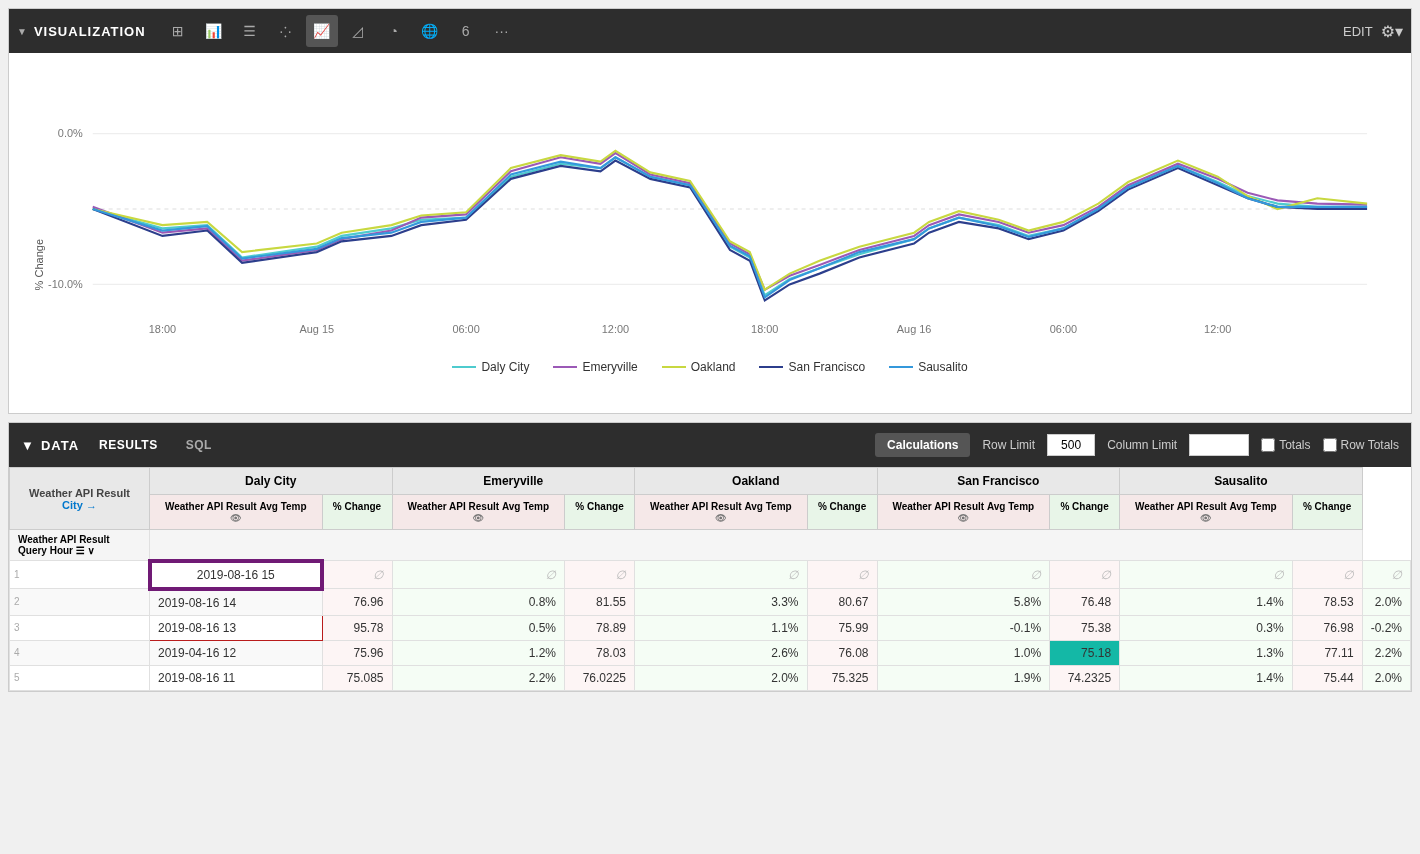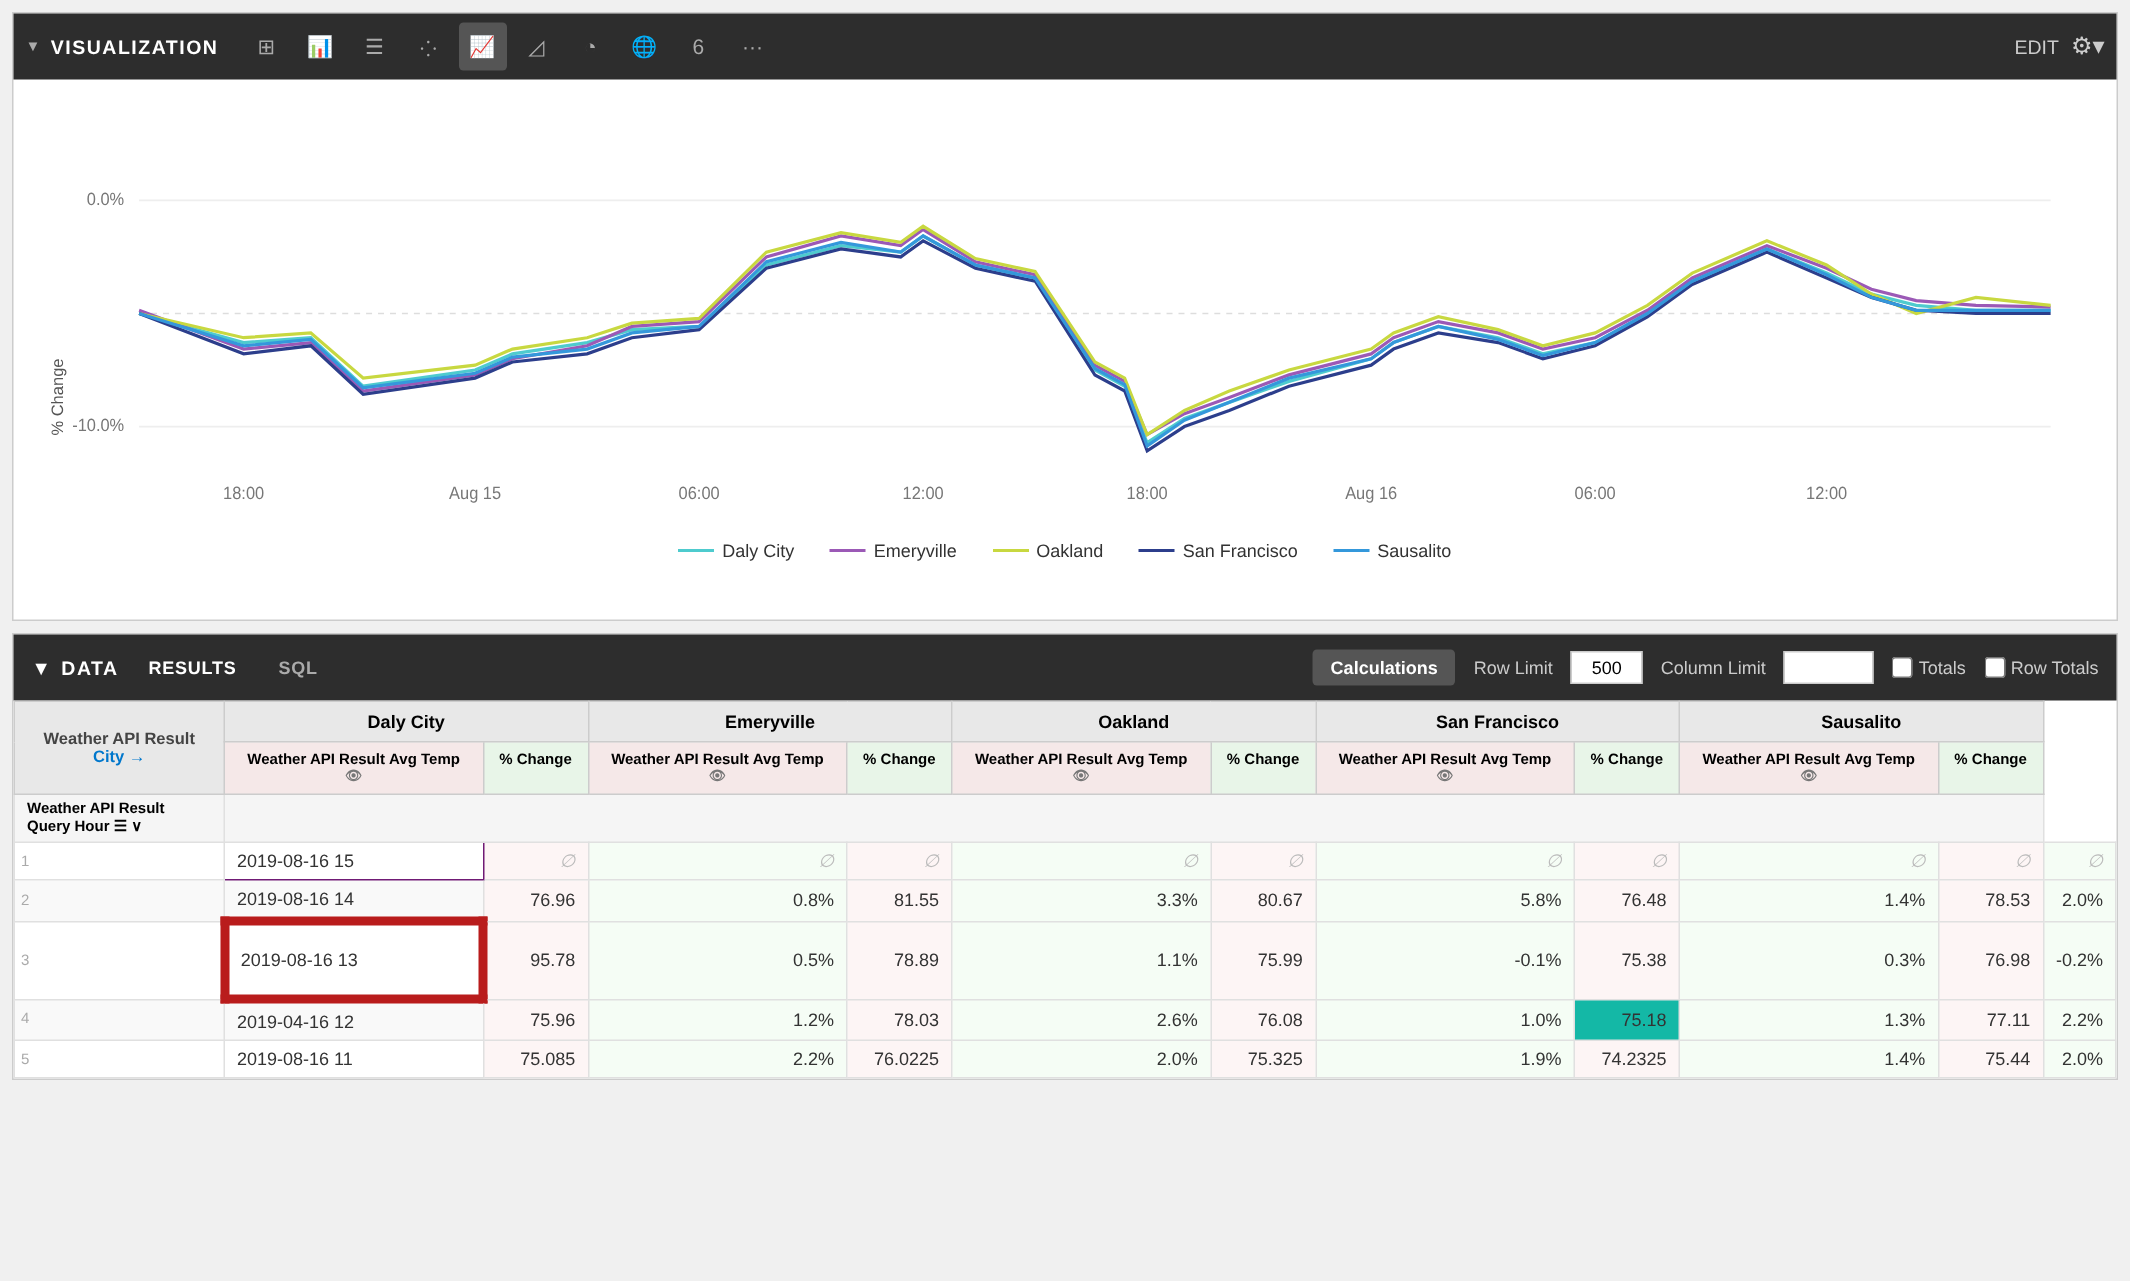--- a/index.html
+++ b/index.html
@@ -199,21 +199,21 @@
           <td style="padding:4px 8px; font-size:10px; font-weight:bold; border:1px solid #e0e0e0;">
             Weather API Result <strong>Query Hour</strong> <span style="cursor:pointer;">☰</span> <span style="cursor:pointer;">∨</span>
           </td>
           <td style="border:1px solid #e0e0e0;" colspan="10"></td>
         </tr>
       </thead>
       <tbody>
 
         <tr>
           <td style="border:1px solid #e0e0e0; padding:3px 4px; color:#aaa; font-size:10px; width:16px;">1</td>
-          <td class="date-cell" style="border:1px solid #701a75; padding:5px 8px;">2019-08-16 15</td>
+          <td class="date-cell" style="border:4px solid #701a75; padding:5px 8px;text-align:center;">2019-08-16 15</td>
           <td class="null-cell" style="border:1px solid #e0e0e0; padding:5px 8px; background:#fdf5f5;">∅</td>
           <td class="null-cell" style="border:1px solid #e0e0e0; padding:5px 8px; background:#f5fdf5;">∅</td>
           <td class="null-cell" style="border:1px solid #e0e0e0; padding:5px 8px; background:#fdf5f5;">∅</td>
           <td class="null-cell" style="border:1px solid #e0e0e0; padding:5px 8px; background:#f5fdf5;">∅</td>
           <td class="null-cell" style="border:1px solid #e0e0e0; padding:5px 8px; background:#fdf5f5;">∅</td>
           <td class="null-cell" style="border:1px solid #e0e0e0; padding:5px 8px; background:#f5fdf5;">∅</td>
           <td class="null-cell" style="border:1px solid #e0e0e0; padding:5px 8px; background:#fdf5f5;">∅</td>
           <td class="null-cell" style="border:1px solid #e0e0e0; padding:5px 8px; background:#f5fdf5;">∅</td>
           <td class="null-cell" style="border:1px solid #e0e0e0; padding:5px 8px; background:#fdf5f5;">∅</td>
           <td class="null-cell" style="border:1px solid #e0e0e0; padding:5px 8px; background:#f5fdf5;">∅</td>
@@ -229,21 +229,21 @@
           <td class="num-cell" style="border:1px solid #e0e0e0; padding:5px 8px; background:#fdf5f5;">80.67</td>
           <td class="pct-cell" style="border:1px solid #e0e0e0; padding:5px 8px; background:#f5fdf5;">5.8%</td>
           <td class="num-cell" style="border:1px solid #e0e0e0; padding:5px 8px; background:#fdf5f5;">76.48</td>
           <td class="pct-cell" style="border:1px solid #e0e0e0; padding:5px 8px; background:#f5fdf5;">1.4%</td>
           <td class="num-cell" style="border:1px solid #e0e0e0; padding:5px 8px; background:#fdf5f5;">78.53</td>
           <td class="pct-cell" style="border:1px solid #e0e0e0; padding:5px 8px; background:#f5fdf5;">2.0%</td>
         </tr>
 
         <tr>
           <td style="border:1px solid #e0e0e0; padding:3px 4px; color:#aaa; font-size:10px;">3</td>
-          <td class="date-cell" style="border:6px solid #b91c1c; padding:16px 8px;">2019-08-16 13</td>
+          <td class="date-cell" style="border:1px solid #b91c1c; padding:5px 8px;">2019-08-16 13</td>
           <td class="num-cell" style="border:1px solid #e0e0e0; padding:5px 8px; background:#fdf5f5;">95.78</td>
           <td class="pct-cell" style="border:1px solid #e0e0e0; padding:5px 8px; background:#f5fdf5;">0.5%</td>
           <td class="num-cell" style="border:1px solid #e0e0e0; padding:5px 8px; background:#fdf5f5;">78.89</td>
           <td class="pct-cell" style="border:1px solid #e0e0e0; padding:5px 8px; background:#f5fdf5;">1.1%</td>
           <td class="num-cell" style="border:1px solid #e0e0e0; padding:5px 8px; background:#fdf5f5;">75.99</td>
           <td class="pct-cell" style="border:1px solid #e0e0e0; padding:5px 8px; background:#f5fdf5;">-0.1%</td>
           <td class="num-cell" style="border:1px solid #e0e0e0; padding:5px 8px; background:#fdf5f5;">75.38</td>
           <td class="pct-cell" style="border:1px solid #e0e0e0; padding:5px 8px; background:#f5fdf5;">0.3%</td>
           <td class="num-cell" style="border:1px solid #e0e0e0; padding:5px 8px; background:#fdf5f5;">76.98</td>
           <td class="pct-cell" style="border:1px solid #e0e0e0; padding:5px 8px; background:#f5fdf5;">-0.2%</td>

